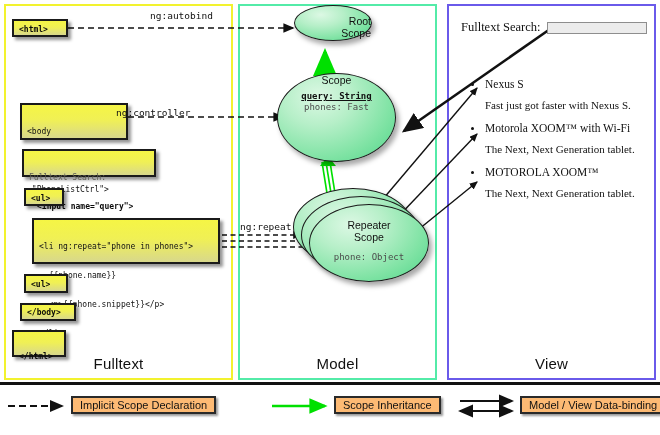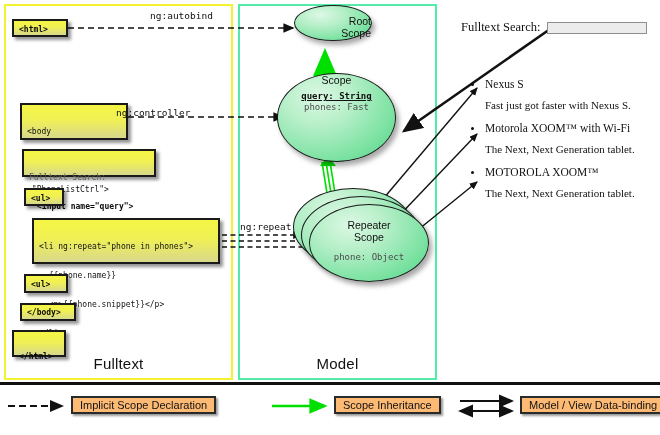--- a/index.html
+++ b/index.html
@@ -73,20 +73,23 @@
 </head>
 <body>
 
 <div id="stage">
 
   <div class="col col-template">
     <div class="col-label">Fulltext</div>
   </div>
   <div class="col col-model">
     <div class="col-label">Model</div>
+  </div>
+  <div class="col col-view">
+    <div class="col-label">View</div>
   </div>
 
   <svg viewBox="0 0 660 435">
     <defs>
       <marker id="ah-blk" markerWidth="7" markerHeight="7" refX="6" refY="3" orient="auto">
         <path d="M0,0 L7,3 L0,6 z" fill="#111"></path>
       </marker>
       <marker id="ah-blk-sm" markerWidth="6" markerHeight="6" refX="5.2" refY="2.6" orient="auto">
         <path d="M0,0 L6,2.6 L0,5.2 z" fill="#111"></path>
       </marker>

